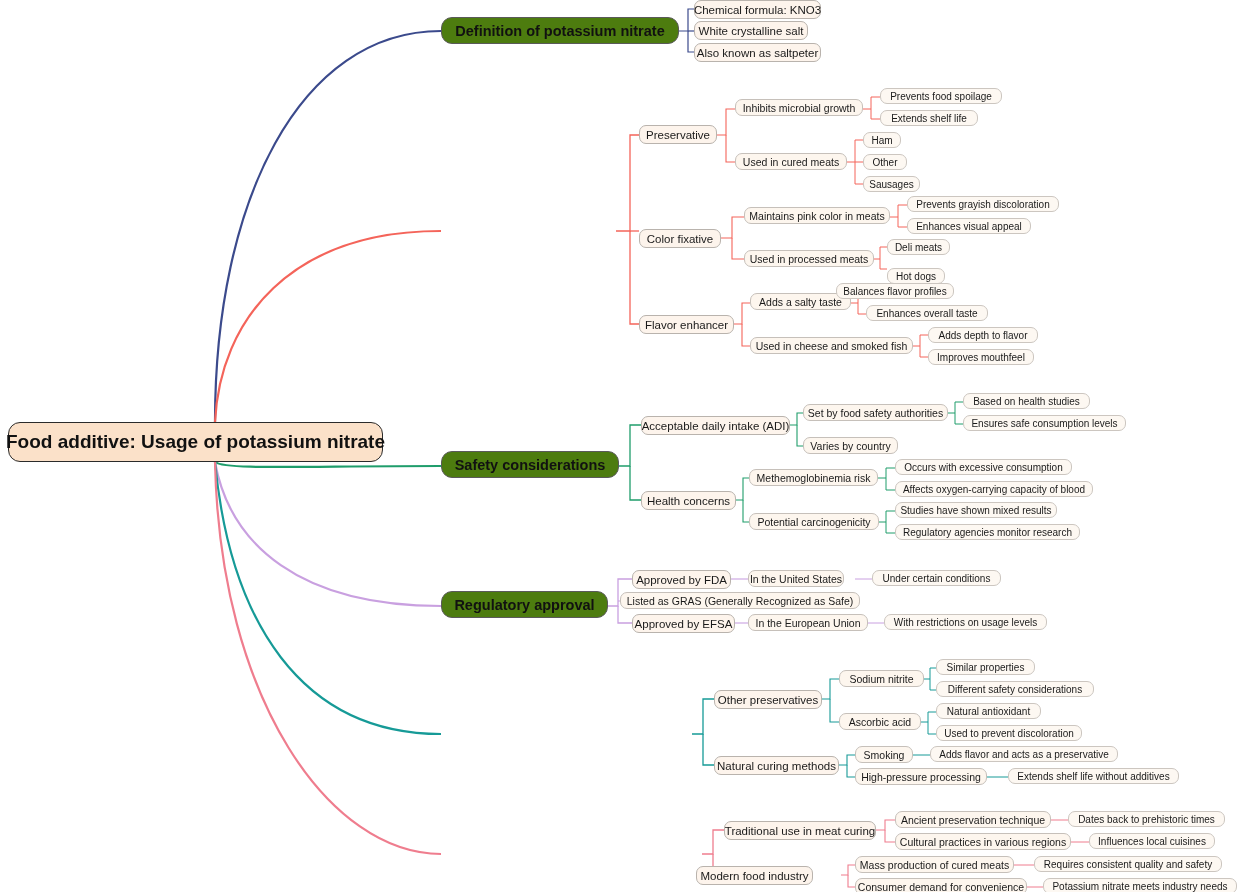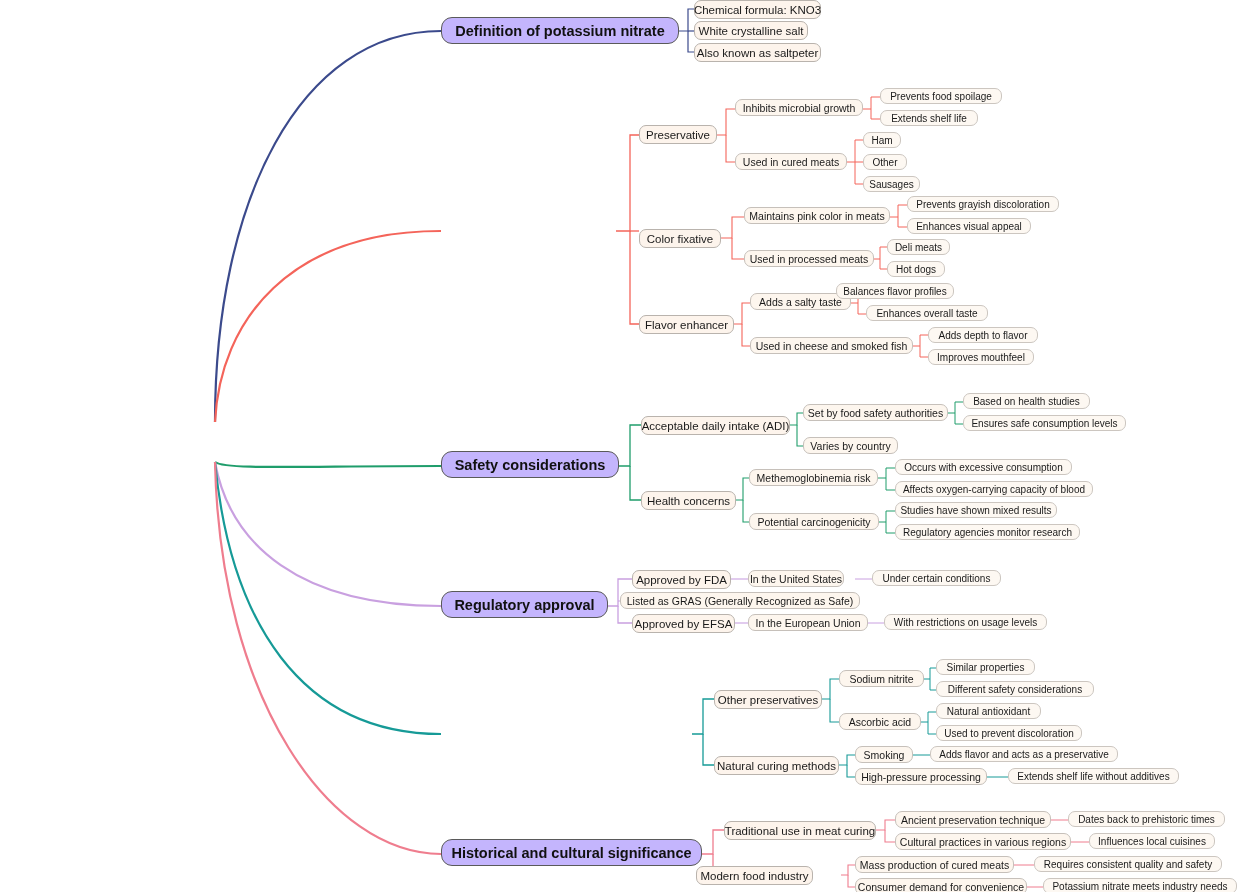--- a/index.html
+++ b/index.html
@@ -37,21 +37,21 @@
     background: #fbe1c9;
     border: 1.6px solid #2b2b2b;
     border-radius: 12px;
     font-size: 19px;
     font-weight: bold;
     color: #111111;
     padding: 0 14px;
     height: 40px;
   }
   .node.lvl1 {
-    background: #c4b5fd;
+    background: #4d7c0f;
     border: 1.2px solid #5a5a5a;
     border-radius: 11px;
     font-size: 14.5px;
     font-weight: bold;
     color: #111111;
     padding: 0 12px;
     height: 27px;
   }
   .node.lvl2 {
     background: #fdf4ec;
@@ -164,20 +164,23 @@
     <path d="M 876 830 L 885 830 L 885 820 L 895 820" fill="none" stroke="#ef7d8e" stroke-width="1.1"></path>
     <path d="M 885 830 L 885 842 L 895 842" fill="none" stroke="#ef7d8e" stroke-width="1.1"></path>
     <path d="M 1051 820 L 1068 820" fill="none" stroke="#ef7d8e" stroke-width="1"></path>
     <path d="M 1071 842 L 1089 842" fill="none" stroke="#ef7d8e" stroke-width="1"></path>
     <path d="M 841 875 L 848 875 L 848 865 L 855 865" fill="none" stroke="#ef7d8e" stroke-width="1.1"></path>
     <path d="M 848 875 L 848 887 L 855 887" fill="none" stroke="#ef7d8e" stroke-width="1.1"></path>
     <path d="M 1014 865 L 1034 865" fill="none" stroke="#ef7d8e" stroke-width="1"></path>
     <path d="M 1027 887 L 1043 887" fill="none" stroke="#ef7d8e" stroke-width="1"></path>
   </svg>
 
+  <div class="node root" style="left:8px; top:422px; width:375px;">
+    <span>Food additive: Usage of potassium nitrate</span>
+  </div>
 
   <div class="node lvl1" style="left:441px; top:17px; width:238px;">
     <span>Definition of potassium nitrate</span>
   </div>
   <div class="node lvl2" style="left:694px; top:0px; width:127px;">
     <span>Chemical formula: KNO3</span>
   </div>
   <div class="node lvl2" style="left:694px; top:21px; width:114px;">
     <span>White crystalline salt</span>
   </div>
@@ -220,21 +223,21 @@
   </div>
   <div class="node lvl4" style="left:907px; top:218px; width:124px;">
     <span>Enhances visual appeal</span>
   </div>
   <div class="node lvl3" style="left:744px; top:250px; width:130px;">
     <span>Used in processed meats</span>
   </div>
   <div class="node lvl4" style="left:887px; top:239px; width:63px;">
     <span>Deli meats</span>
   </div>
-  <div class="node lvl4" style="left:887px; top:261px; width:58px;text-align:right;">
+  <div class="node lvl4" style="left:887px; top:268px; width:58px;text-align:right;">
     <span>Hot dogs</span>
   </div>
   <div class="node lvl2" style="left:639px; top:315px; width:95px;">
     <span>Flavor enhancer</span>
   </div>
   <div class="node lvl3" style="left:750px; top:293px; width:101px;">
     <span>Adds a salty taste</span>
   </div>
   <div class="node lvl4" style="left:836px; top:283px; width:118px;border-radius:7px;">
     <span>Balances flavor profiles</span>
@@ -347,23 +350,20 @@
   <div class="node lvl4" style="left:930px; top:746px; width:188px;justify-content:center;">
     <span>Adds flavor and acts as a preservative</span>
   </div>
   <div class="node lvl3" style="left:855px; top:768px; width:132px;">
     <span>High-pressure processing</span>
   </div>
   <div class="node lvl4" style="left:1008px; top:768px; width:171px;">
     <span>Extends shelf life without additives</span>
   </div>
 
-  <div class="node lvl1" style="left:441px; top:839px; width:261px;">
-    <span>Historical and cultural significance</span>
-  </div>
   <div class="node lvl2" style="left:724px; top:821px; width:152px;">
     <span>Traditional use in meat curing</span>
   </div>
   <div class="node lvl3" style="left:895px; top:811px; width:156px;">
     <span>Ancient preservation technique</span>
   </div>
   <div class="node lvl4" style="left:1068px; top:811px; width:157px;">
     <span>Dates back to prehistoric times</span>
   </div>
   <div class="node lvl3" style="left:895px; top:833px; width:176px;">

